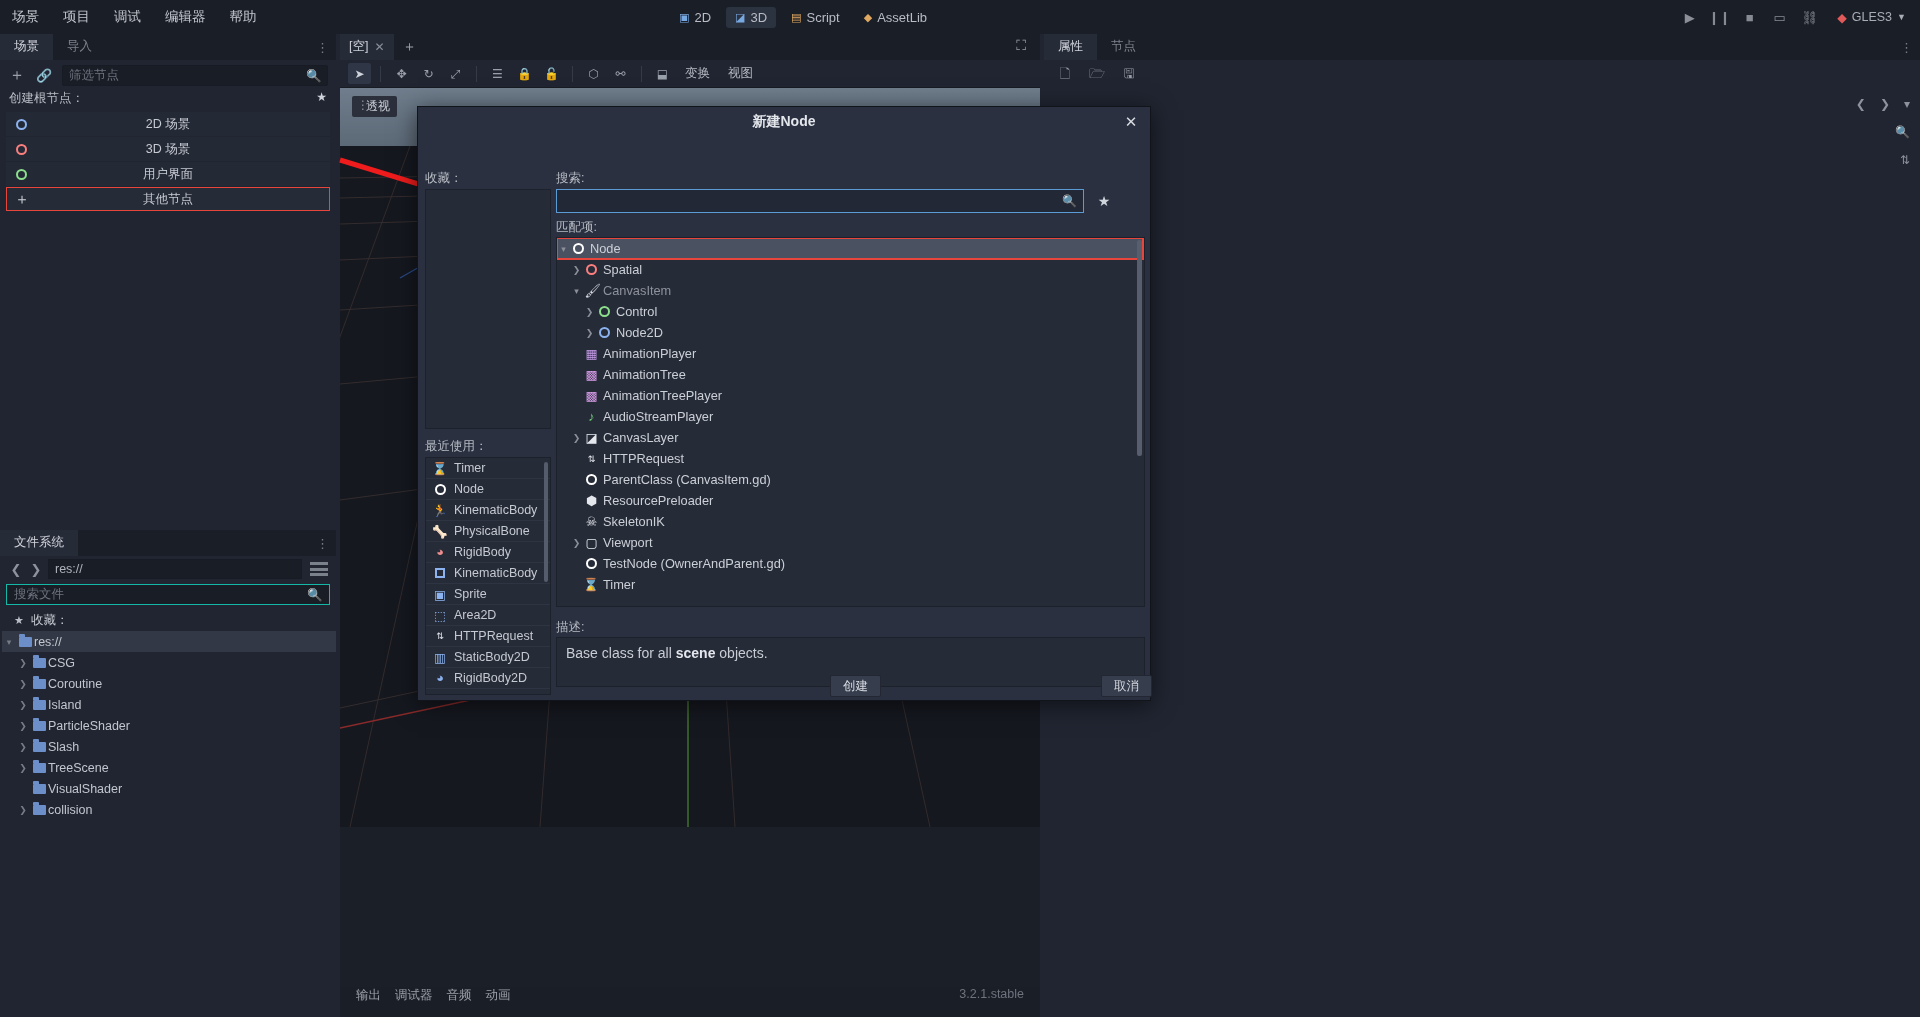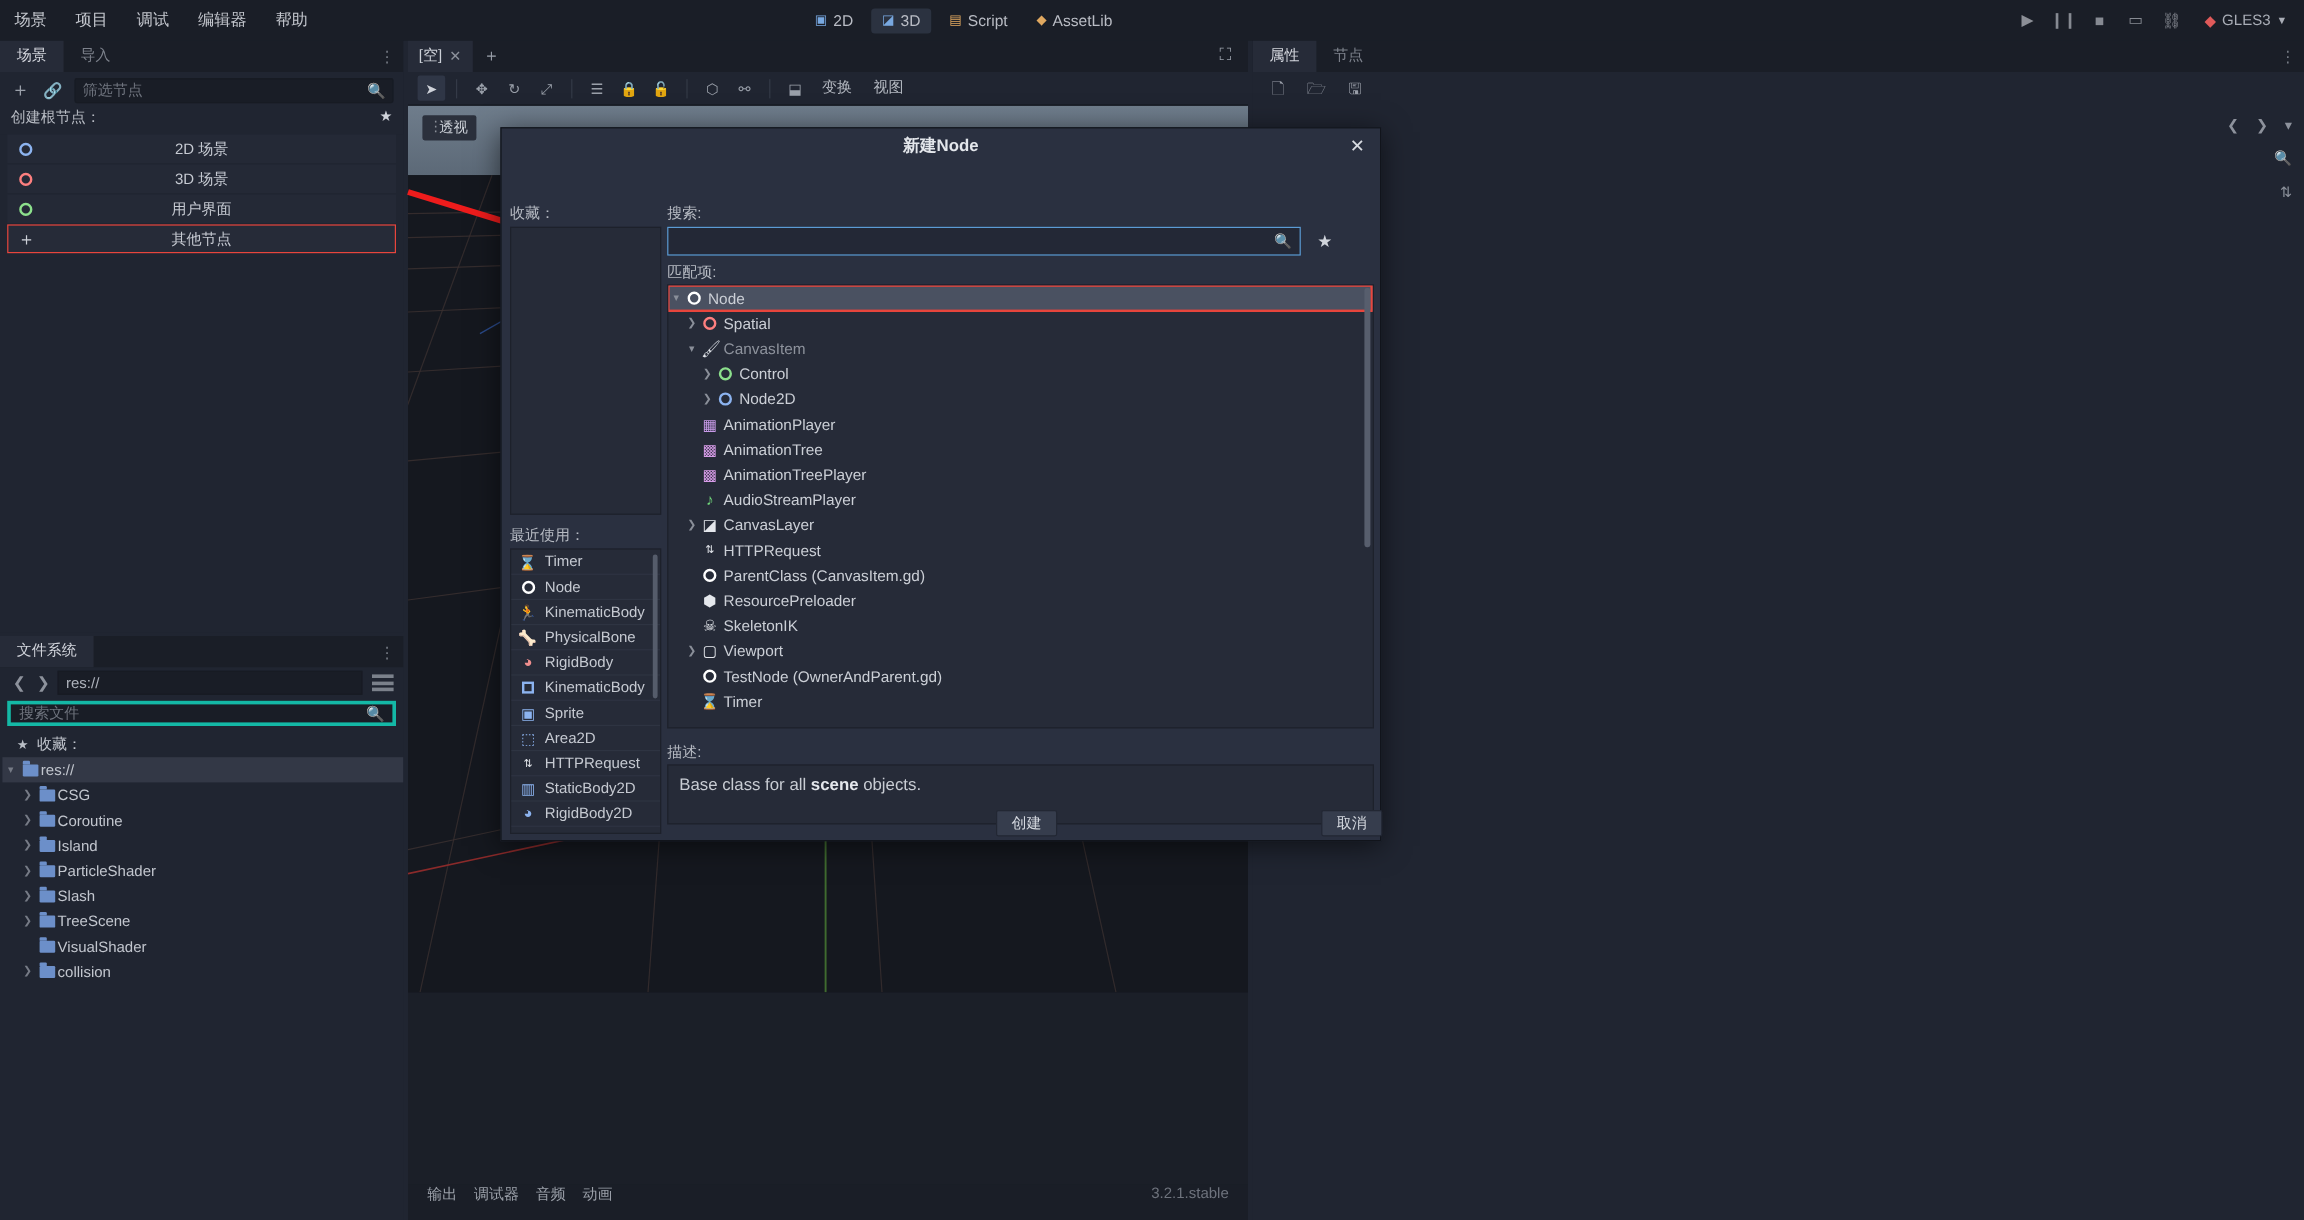--- a/index.html
+++ b/index.html
@@ -45,21 +45,21 @@
   .root-item .lbl{flex:1;text-align:center;font-size:12.5px;color:#c6cad2;padding-right:30px;}
   .root-item.sel{border:1px solid #e8453c;background:#262b38;}
 
   
   .fs-panel{position:absolute;left:0;top:530px;width:336px;height:487px;background:#202531;}
   .fs-nav{display:flex;align-items:center;gap:4px;height:26px;padding:0 8px;}
   .fs-arrow{width:16px;text-align:center;color:#8d929c;font-size:13px;cursor:default;}
   .fs-path{flex:1;height:20px;background:#191d26;border:1px solid #171b23;display:flex;align-items:center;padding:0 6px;color:#aeb3bc;font-size:12.5px;}
   .fs-split{width:18px;height:14px;margin-left:4px;display:flex;flex-direction:column;justify-content:space-between;cursor:default;}
   .fs-split i{display:block;height:3px;background:#7b818b;}
-  .fs-search{margin:2px 6px 3px;height:21px;background:#191d26;border:3px solid #14b8a6;display:flex;align-items:center;padding:0 7px;color:#6e737d;font-size:12.5px;position:relative;}
+  .fs-search{margin:2px 6px 3px;height:21px;background:#191d26;border:1px solid #14b8a6;display:flex;align-items:center;padding:0 7px;color:#6e737d;font-size:12.5px;position:relative;}
   .fs-search .si{position:absolute;right:6px;color:#888d97;}
   .fs-tree{padding:2px 0 0 2px;}
   .fsrow{height:21px;display:flex;align-items:center;font-size:12.5px;color:#c2c6ce;cursor:default;}
   .fsrow.selected{background:#333846;}
   .fsrow .twisty{width:14px;text-align:center;color:#767b86;font-size:9px;}
   .fsrow .fico{width:18px;display:flex;align-items:center;justify-content:center;}
   .folder{width:13px;height:10px;background:#6c8fc9;border-radius:1px;position:relative;}
   .folder:before{content:"";position:absolute;left:0;top:-3px;width:6px;height:3px;background:#6c8fc9;border-radius:1px 1px 0 0;}
   .starico{color:#b9bec6;font-size:11px;}
 

